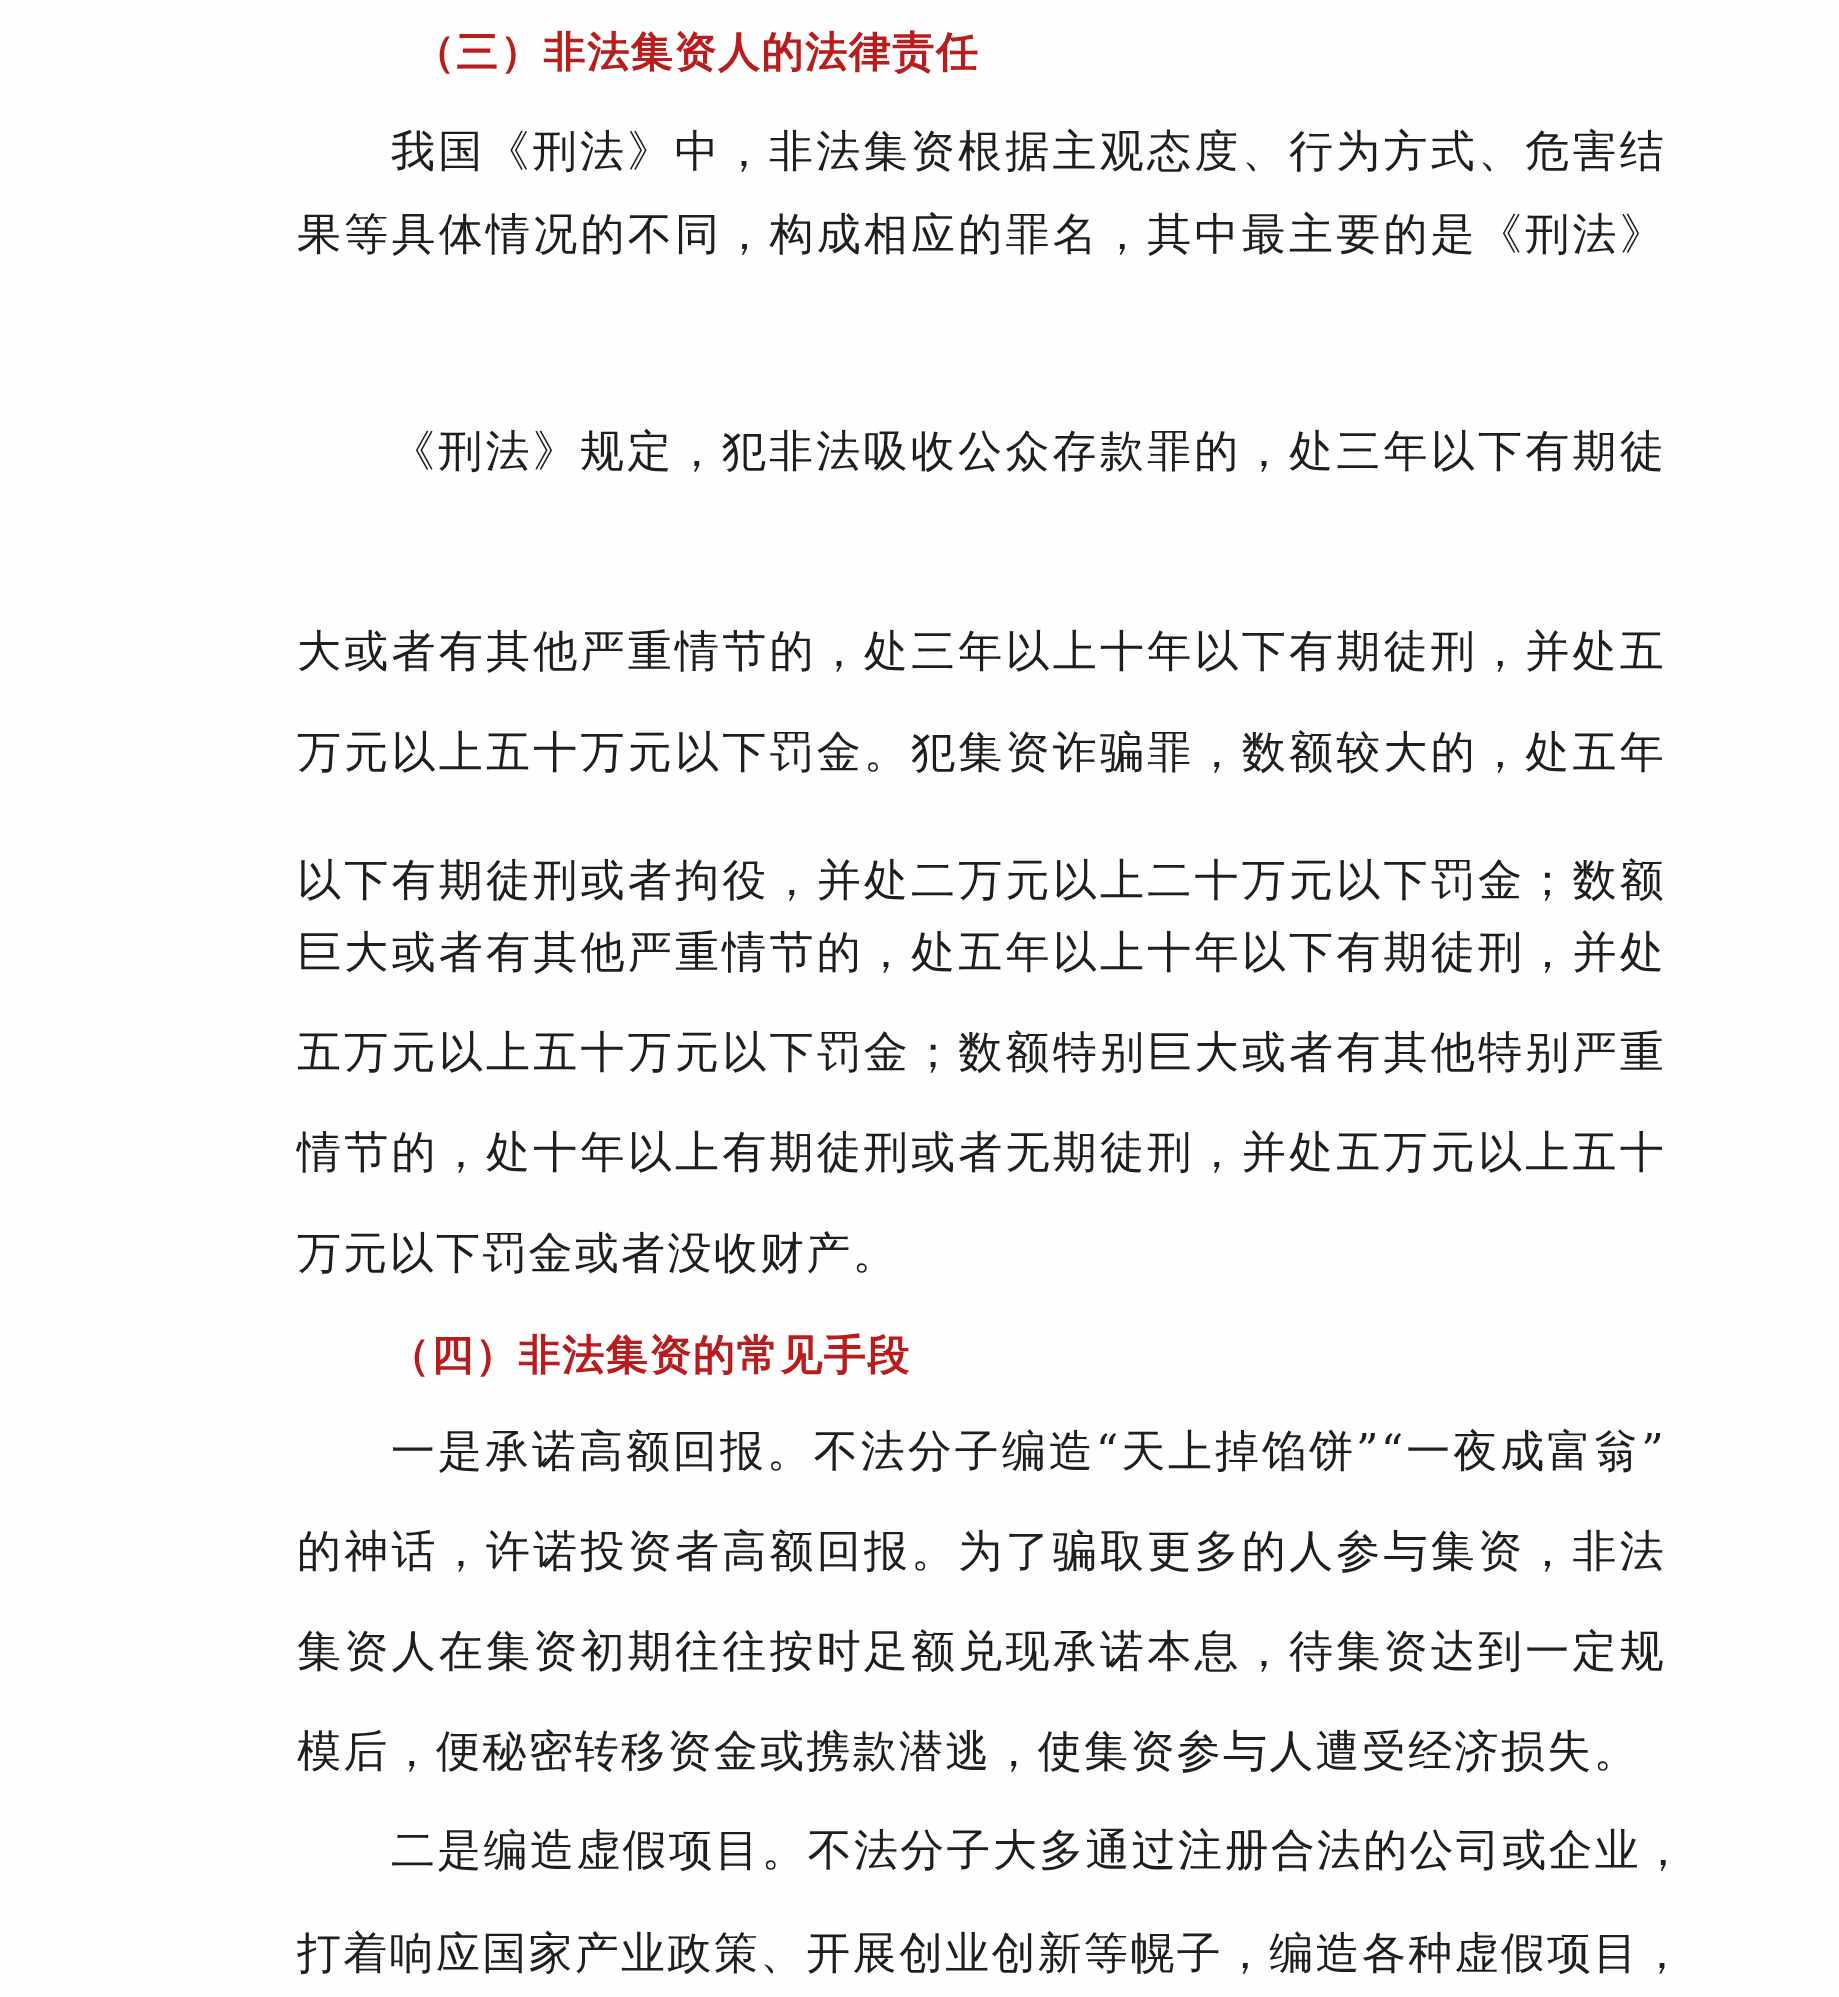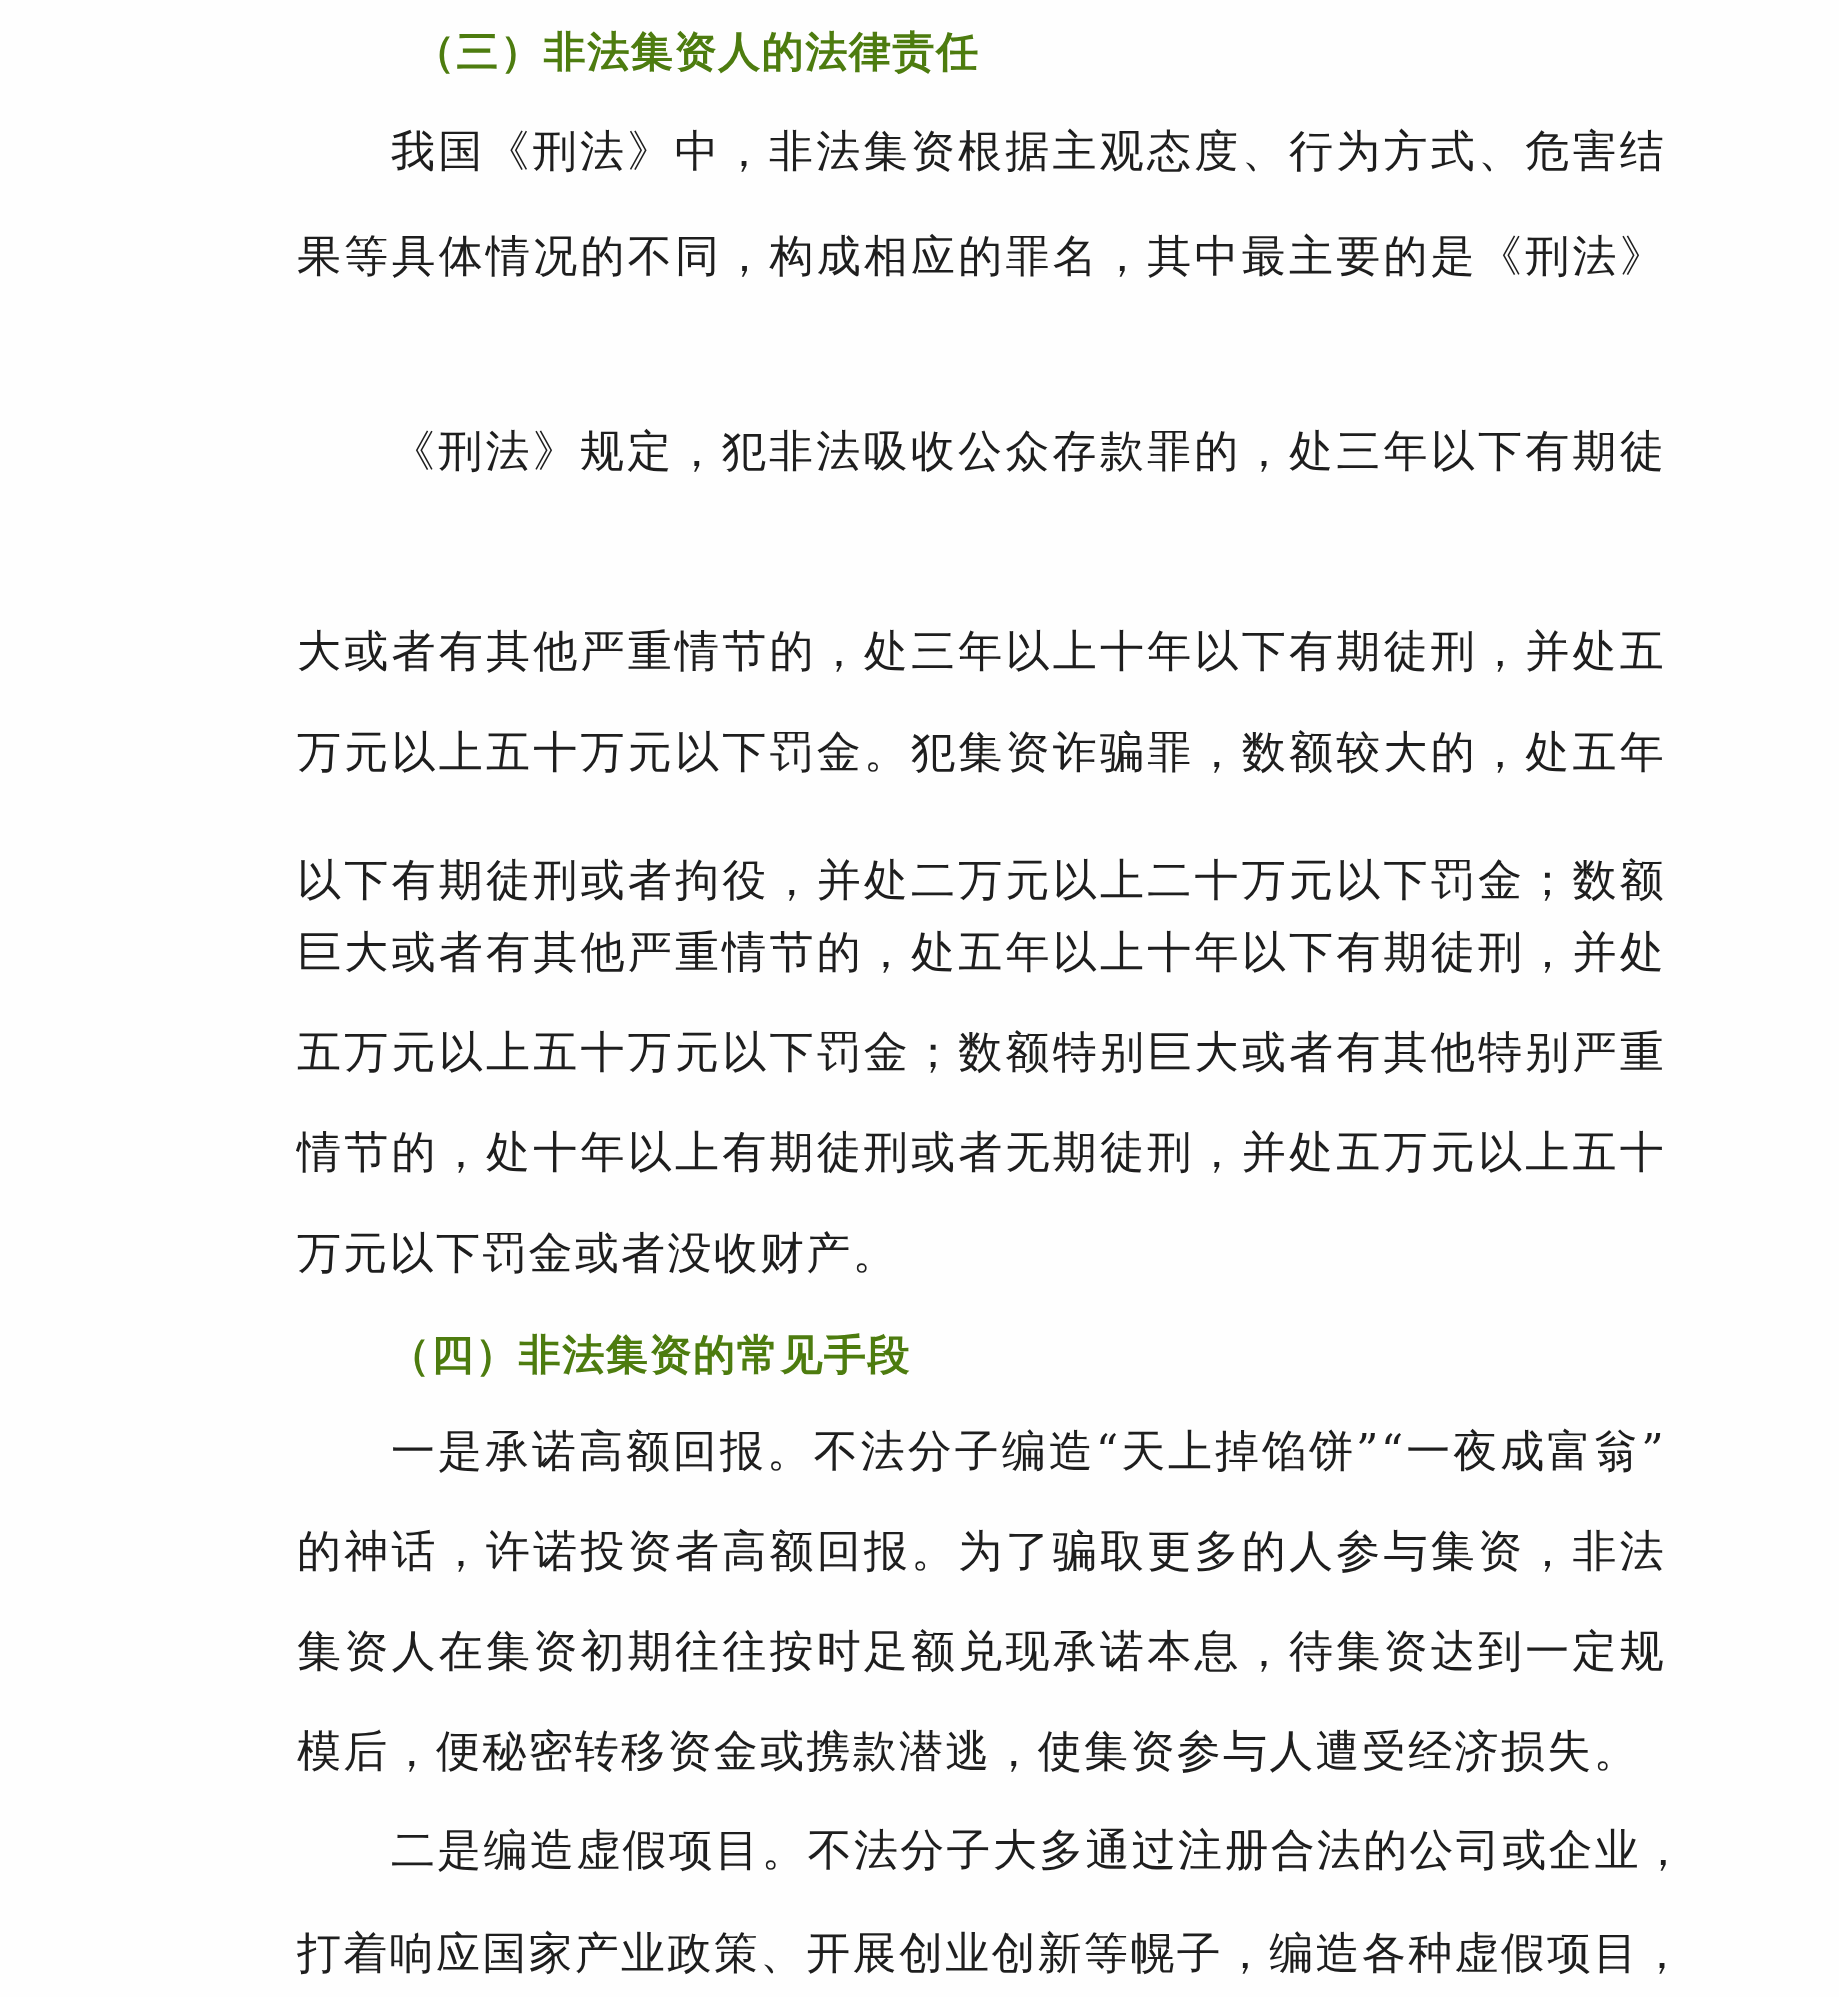--- a/index.html
+++ b/index.html
@@ -42,32 +42,32 @@
     width: 1275px;
   }
   .heading {
     position: absolute;
     height: 56px;
     line-height: 56px;
     font-size: 42px;
     font-weight: bold;
     white-space: nowrap;
     letter-spacing: 1.6px;
-    color: #4d7c0f;
+    color: #b91c1c;
   }
 </style>
 </head>
 <body>
 
 <div class="page">
 
   <div class="heading" style="left:413px; top:24px;">（三）非法集资人的法律责任</div>
 
   <div class="line indent" style="top:123px;">我国《刑法》中，非法集资根据主观态度、行为方式、危害结</div>
-  <div class="line" style="top:228px;">果等具体情况的不同，构成相应的罪名，其中最主要的是《刑法》</div>
+  <div class="line" style="top:206px;">果等具体情况的不同，构成相应的罪名，其中最主要的是《刑法》</div>
 
   <div class="line indent" style="top:423px;">《刑法》规定，犯非法吸收公众存款罪的，处三年以下有期徒</div>
   <div class="line" style="top:623px;">大或者有其他严重情节的，处三年以上十年以下有期徒刑，并处五</div>
   <div class="line" style="top:724px;">万元以上五十万元以下罚金。犯集资诈骗罪，数额较大的，处五年</div>
   <div class="line" style="top:852px;">以下有期徒刑或者拘役，并处二万元以上二十万元以下罚金；数额</div>
   <div class="line" style="top:924px;">巨大或者有其他严重情节的，处五年以上十年以下有期徒刑，并处</div>
   <div class="line" style="top:1024px;">五万元以上五十万元以下罚金；数额特别巨大或者有其他特别严重</div>
   <div class="line" style="top:1124px;">情节的，处十年以上有期徒刑或者无期徒刑，并处五万元以上五十</div>
   <div class="line last" style="top:1225px;">万元以下罚金或者没收财产。</div>
 

